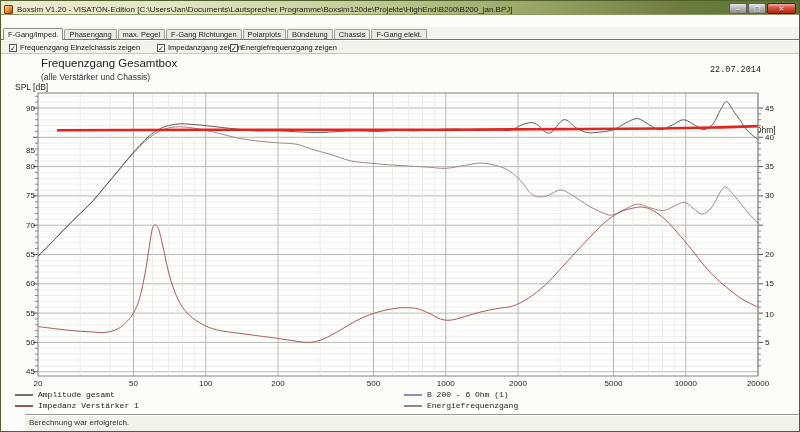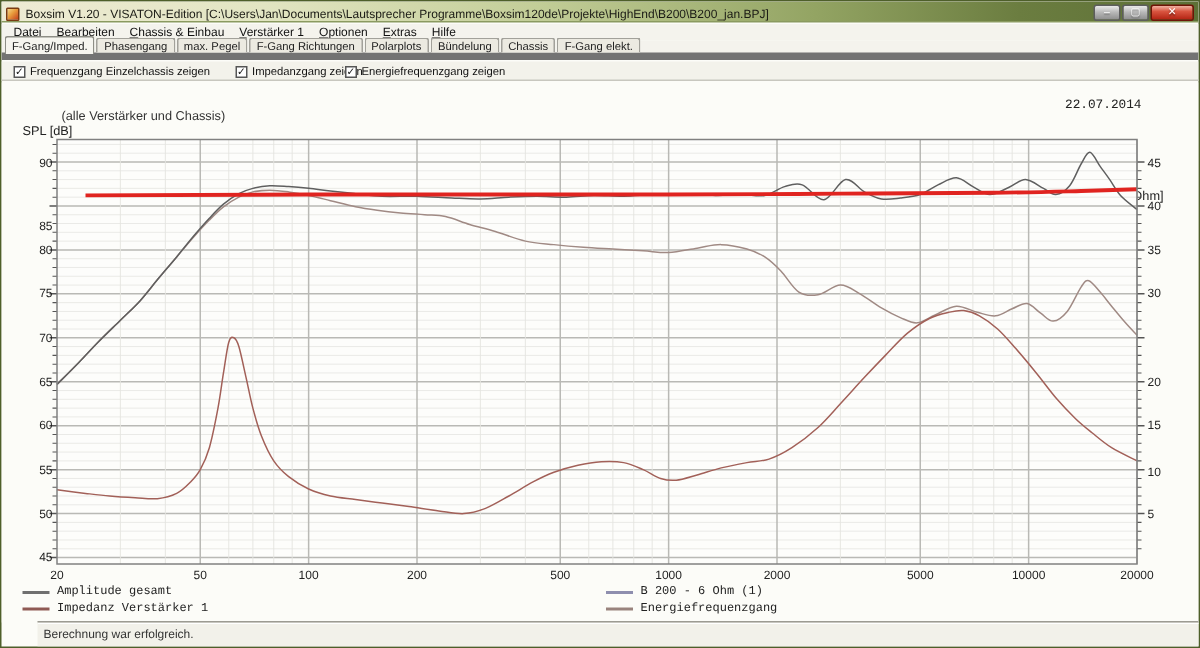--- a/index.html
+++ b/index.html
@@ -29,21 +29,21 @@
   
   .menubar{
     position:absolute;left:0;top:15px;width:100%;height:11px;background:#f4f3ed;
     display:flex;align-items:center;padding-left:3px;
   }
   .menu-item{font-size:8px;color:#111;padding:0 5px;white-space:nowrap;}
   .accel{text-decoration:underline;}
   
   .tabstrip{
     position:absolute;left:0;top:26px;width:100%;height:13px;background:#f4f3ed;
-    display:flex;align-items:flex-end;padding-left:2px;border-bottom:5px solid #737373;
+    display:flex;align-items:flex-end;padding-left:2px;border-bottom:1px solid #737373;
   }
   .tab{
     font-size:7.5px;color:#222;padding:1px 4px 1px;white-space:nowrap;
     border:1px solid #a2a19a;border-bottom:none;background:#eceae1;height:10px;line-height:8px;
     border-radius:2px 2px 0 0;margin-right:1px;
   }
   .tab.active{background:#f6f5ef;border-color:#8e8e86;height:12px;line-height:10px;position:relative;top:1px;z-index:2;}
   
   .optionsbar{
     position:absolute;left:0;top:40px;width:100%;height:13px;background:#f3f2eb;
@@ -89,29 +89,20 @@
   <div class="titlebar">
     <div class="app-icon"></div>
     <div class="title-text">Boxsim V1.20 - VISATON-Edition [C:\Users\Jan\Documents\Lautsprecher Programme\Boxsim120de\Projekte\HighEnd\B200\B200_jan.BPJ]</div>
     <div class="win-controls">
       <div class="win-btn">–</div>
       <div class="win-btn">▢</div>
       <div class="win-btn close">✕</div>
     </div>
   </div>
 
-  <div class="menubar" id="menubar">
-      <div class="menu-item"><span class="accel">D</span>atei</div>
-      <div class="menu-item"><span class="accel">B</span>earbeiten</div>
-      <div class="menu-item"><span class="accel">C</span>hassis &amp; Einbau</div>
-      <div class="menu-item"><span class="accel">V</span>erstärker 1</div>
-      <div class="menu-item"><span class="accel">O</span>ptionen</div>
-      <div class="menu-item"><span class="accel">E</span>xtras</div>
-      <div class="menu-item"><span class="accel">H</span>ilfe</div>
-    </div>
 
   <div class="tabstrip" id="tabstrip">
       <div class="tab active">F-Gang/Imped.</div>
       <div class="tab">Phasengang</div>
       <div class="tab">max. Pegel</div>
       <div class="tab">F-Gang Richtungen</div>
       <div class="tab">Polarplots</div>
       <div class="tab">Bündelung</div>
       <div class="tab">Chassis</div>
       <div class="tab">F-Gang elekt.</div>
@@ -128,20 +119,21 @@
       </div>
       <div class="opt">
         <span class="cbx">✓</span>
         <span class="opt-label">Energiefrequenzgang zeigen</span>
       </div>
     </div>
 
   <div class="chart-panel"></div>
 
   <div class="chart-layer" id="chart-layer">
+    <div class="chart-title">Frequenzgang Gesamtbox</div>
     <div class="chart-subtitle">(alle Verstärker und Chassis)</div>
     <div class="chart-date">22.07.2014</div>
     <div class="axis-label" style="left:14px;top:81px;">SPL [dB]</div>
     <div class="axis-label" style="left:744px;top:81px;margin-top:43px;">Z [Ohm]</div>
     <div class="legend-col c1" id="legend-col1">
         <div class="legend-row">
           <span class="legend-swatch" style="background: rgb(112, 112, 112);"></span>
           <span class="legend-text">Amplitude gesamt</span>
         </div>
         <div class="legend-row">

